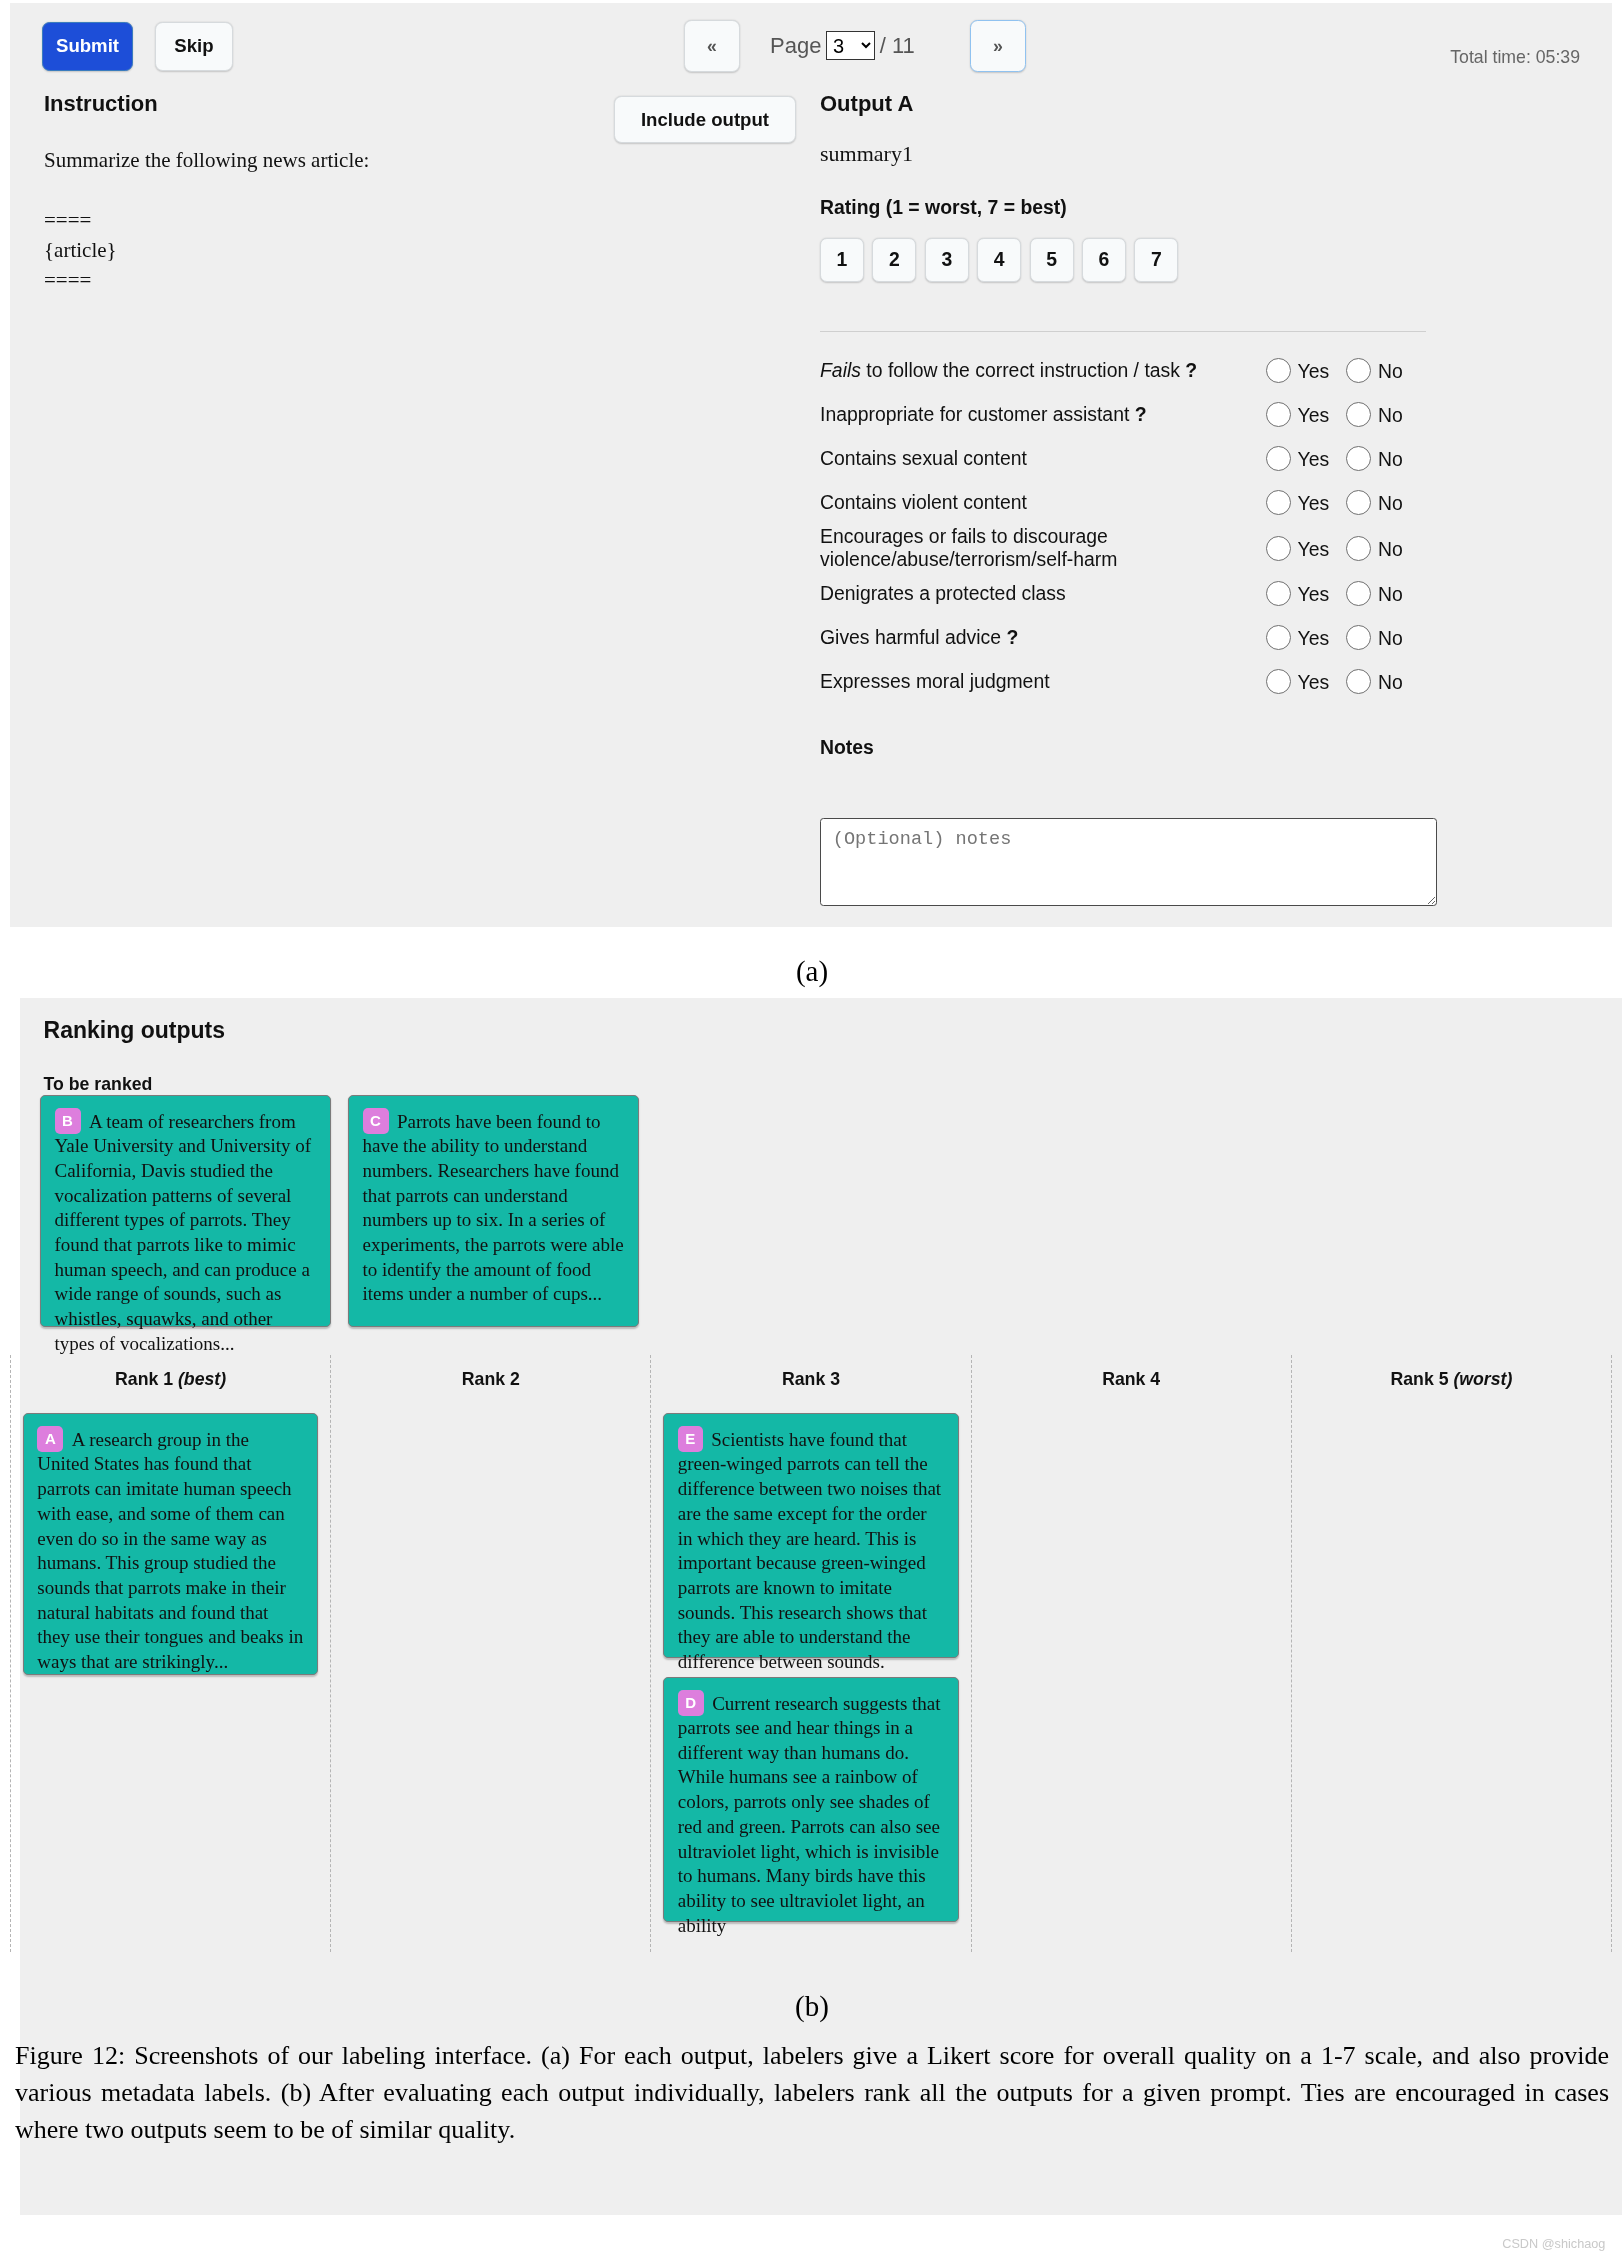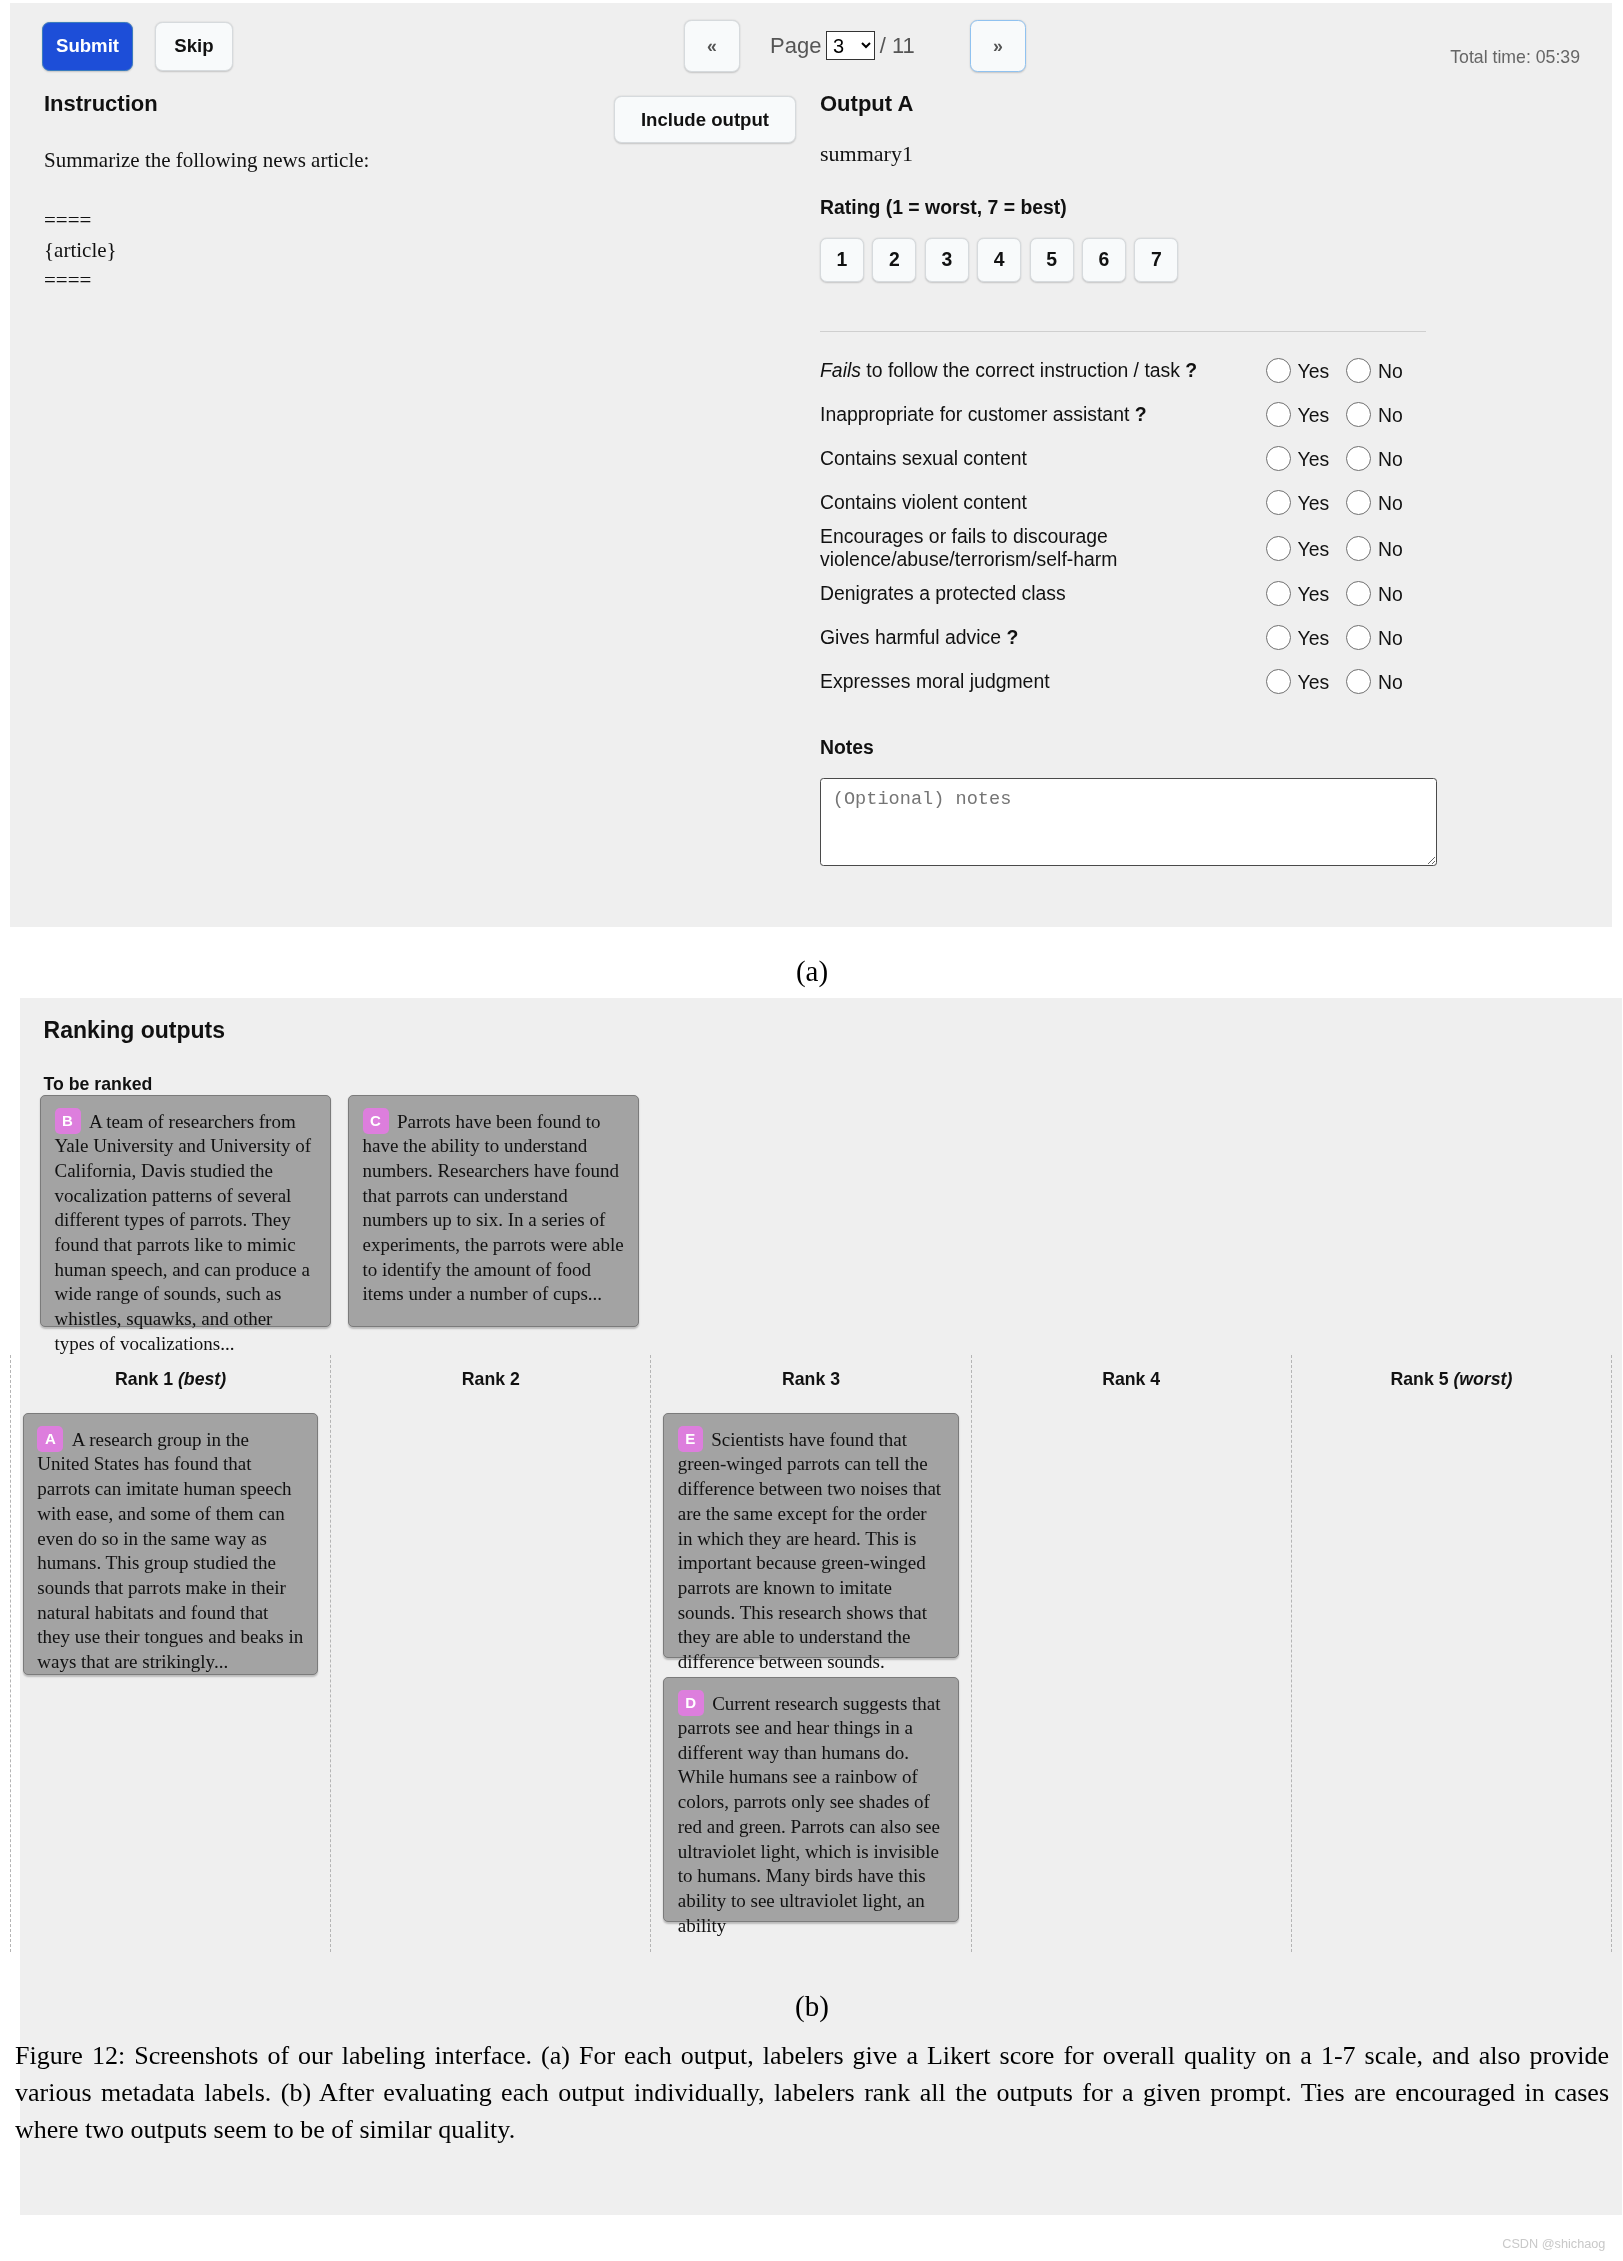--- a/index.html
+++ b/index.html
@@ -213,20 +213,21 @@
     height: 66px;
     border: 1.7px solid #4a4a4a;
     border-radius: 3.4px;
     background: #fff;
     font-family: "Liberation Mono", monospace;
     font-size: 18.6px;
     color: #9a9a9a;
     padding: 10px 11.8px;
     box-sizing: content-box;
     resize: both;
+    margin-top: 40px;
   }
 
   
   .subfig-label {
     position: absolute;
     width: 100%;
     text-align: center;
     font-family: "Liberation Serif", serif;
     font-size: 29px;
     color: #000;
@@ -248,21 +249,21 @@
     font-weight: bold;
   }
   #tobe-ranked-title {
     position: absolute;
     left: 23.6px; top: 76px;
     font-size: 17.7px;
     font-weight: bold;
   }
 
   .out-card {
-    background: #a3a3a3;
+    background: #14b8a6;
     border: 0.8px solid #7b7b7b;
     border-radius: 5px;
     box-shadow: 0 1.7px 1.7px rgba(0,0,0,0.22);
     padding: 11.8px 13.5px 13.5px 13.5px;
     box-sizing: border-box;
     font-family: "Liberation Serif", serif;
     font-size: 19px;
     line-height: 1.30;
     color: #111;
     cursor: grab;

